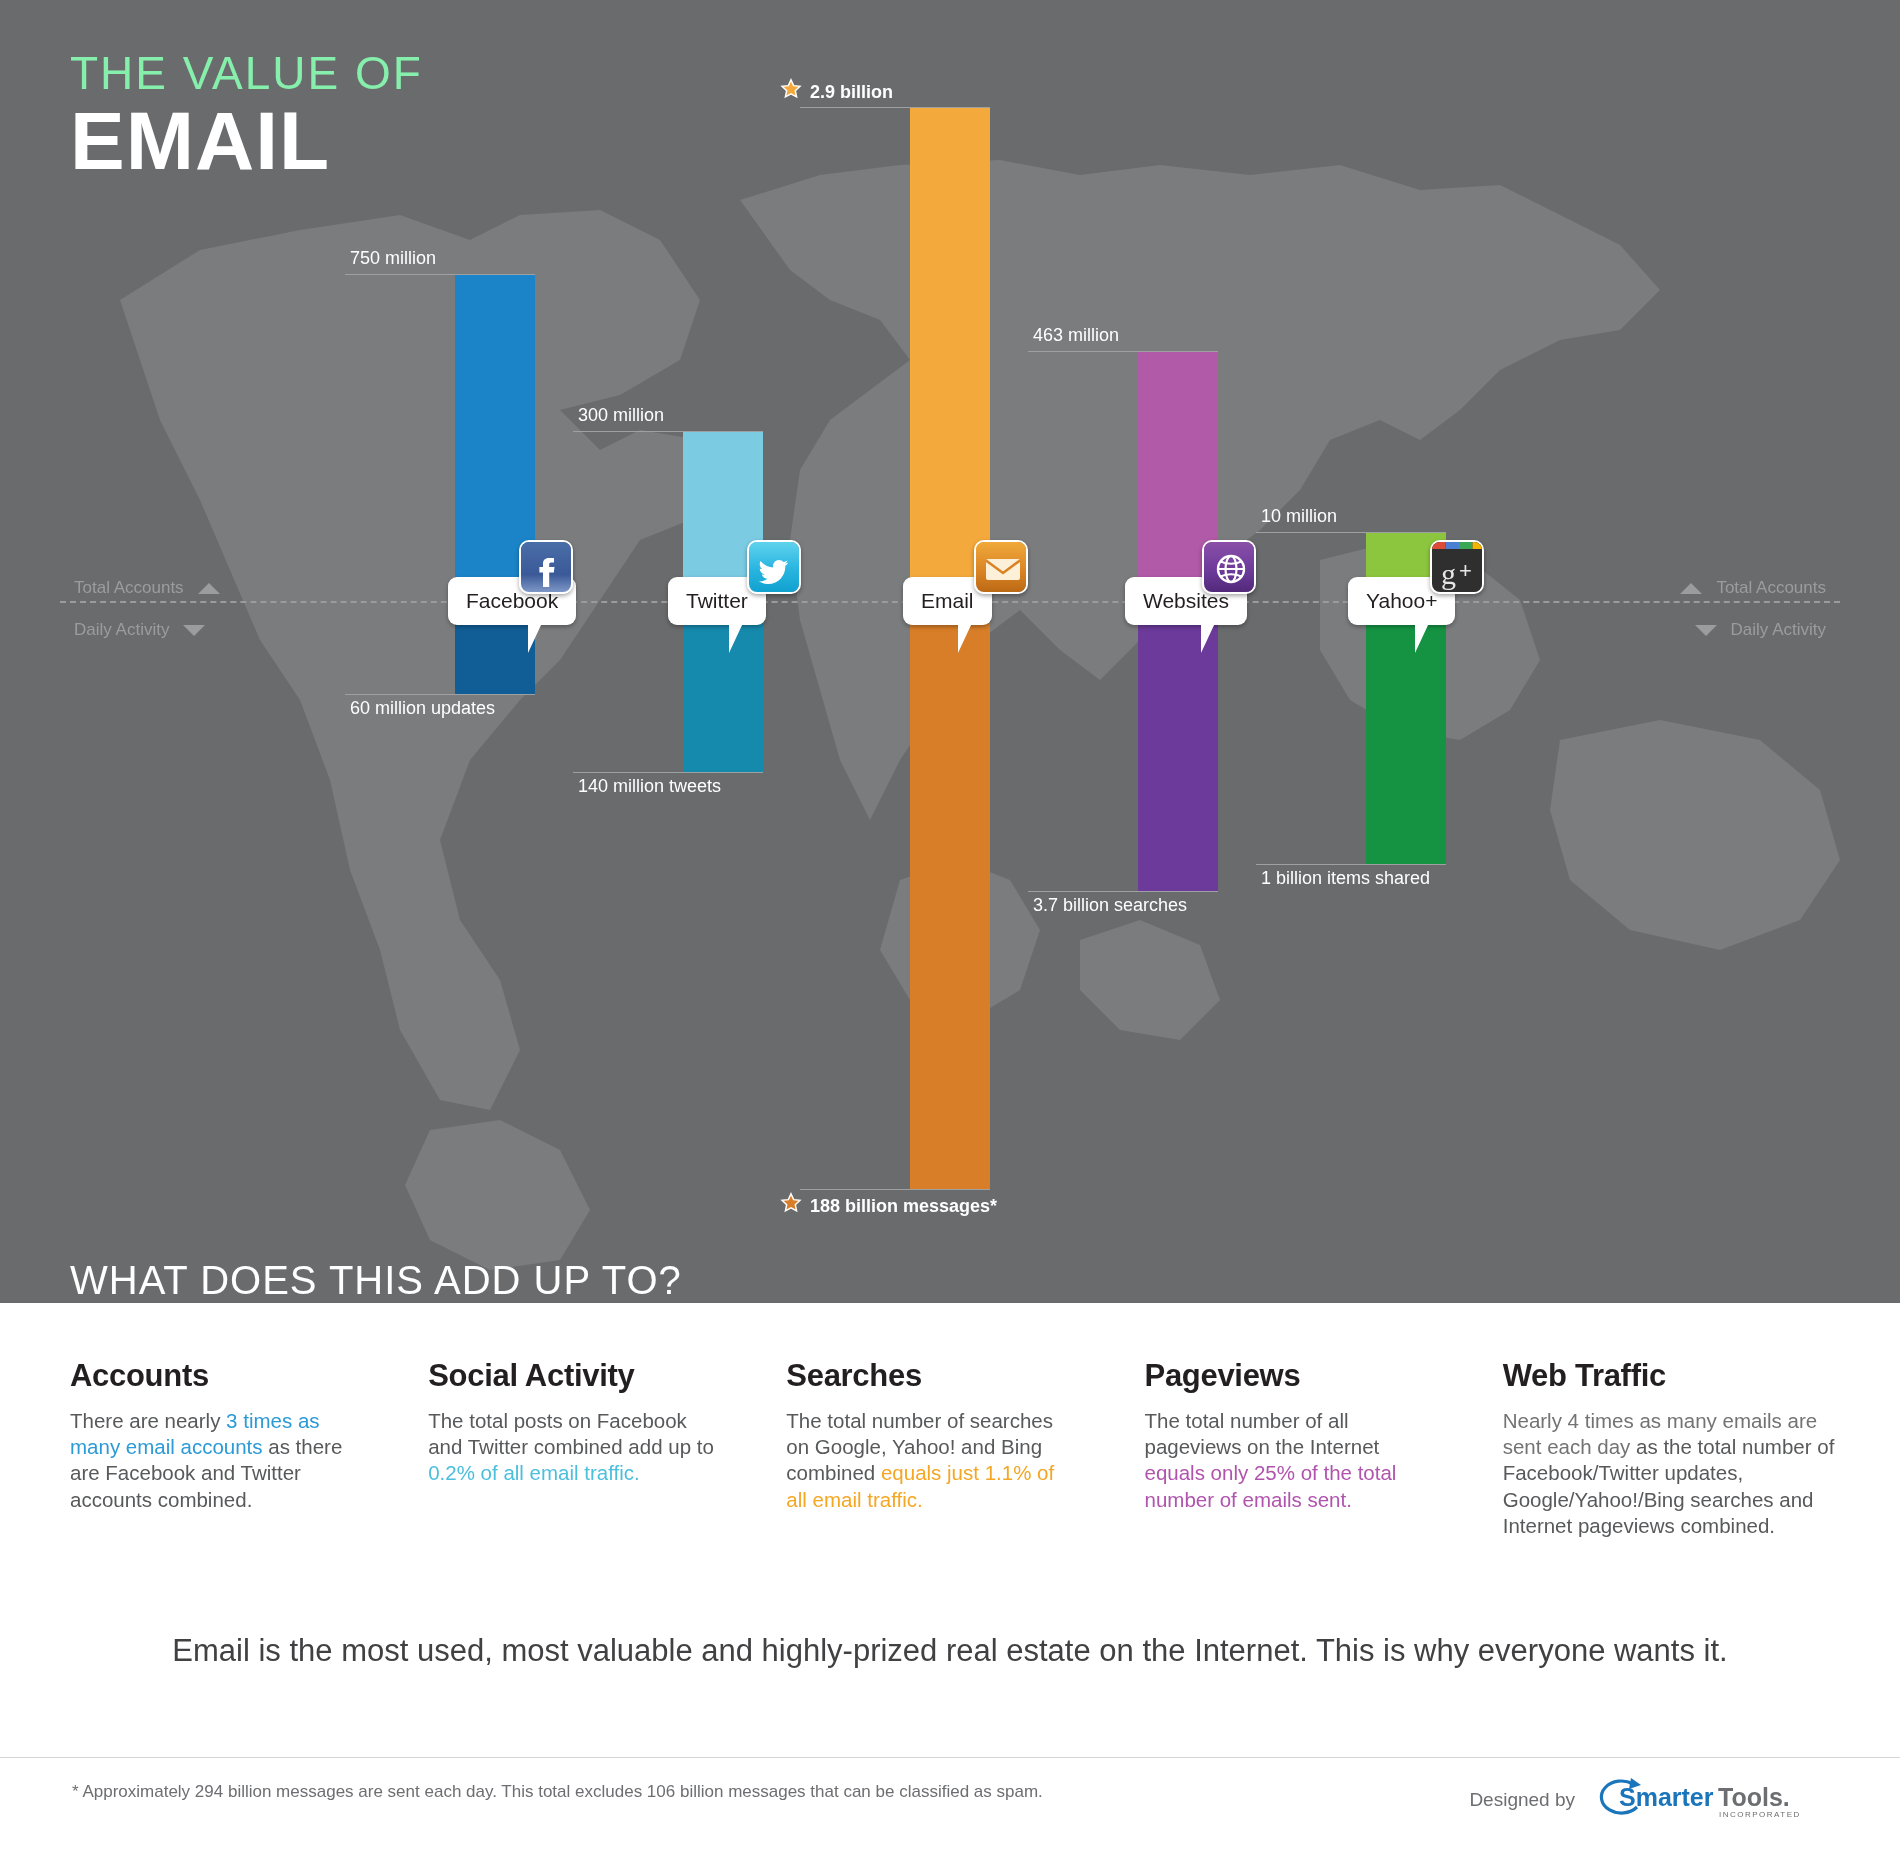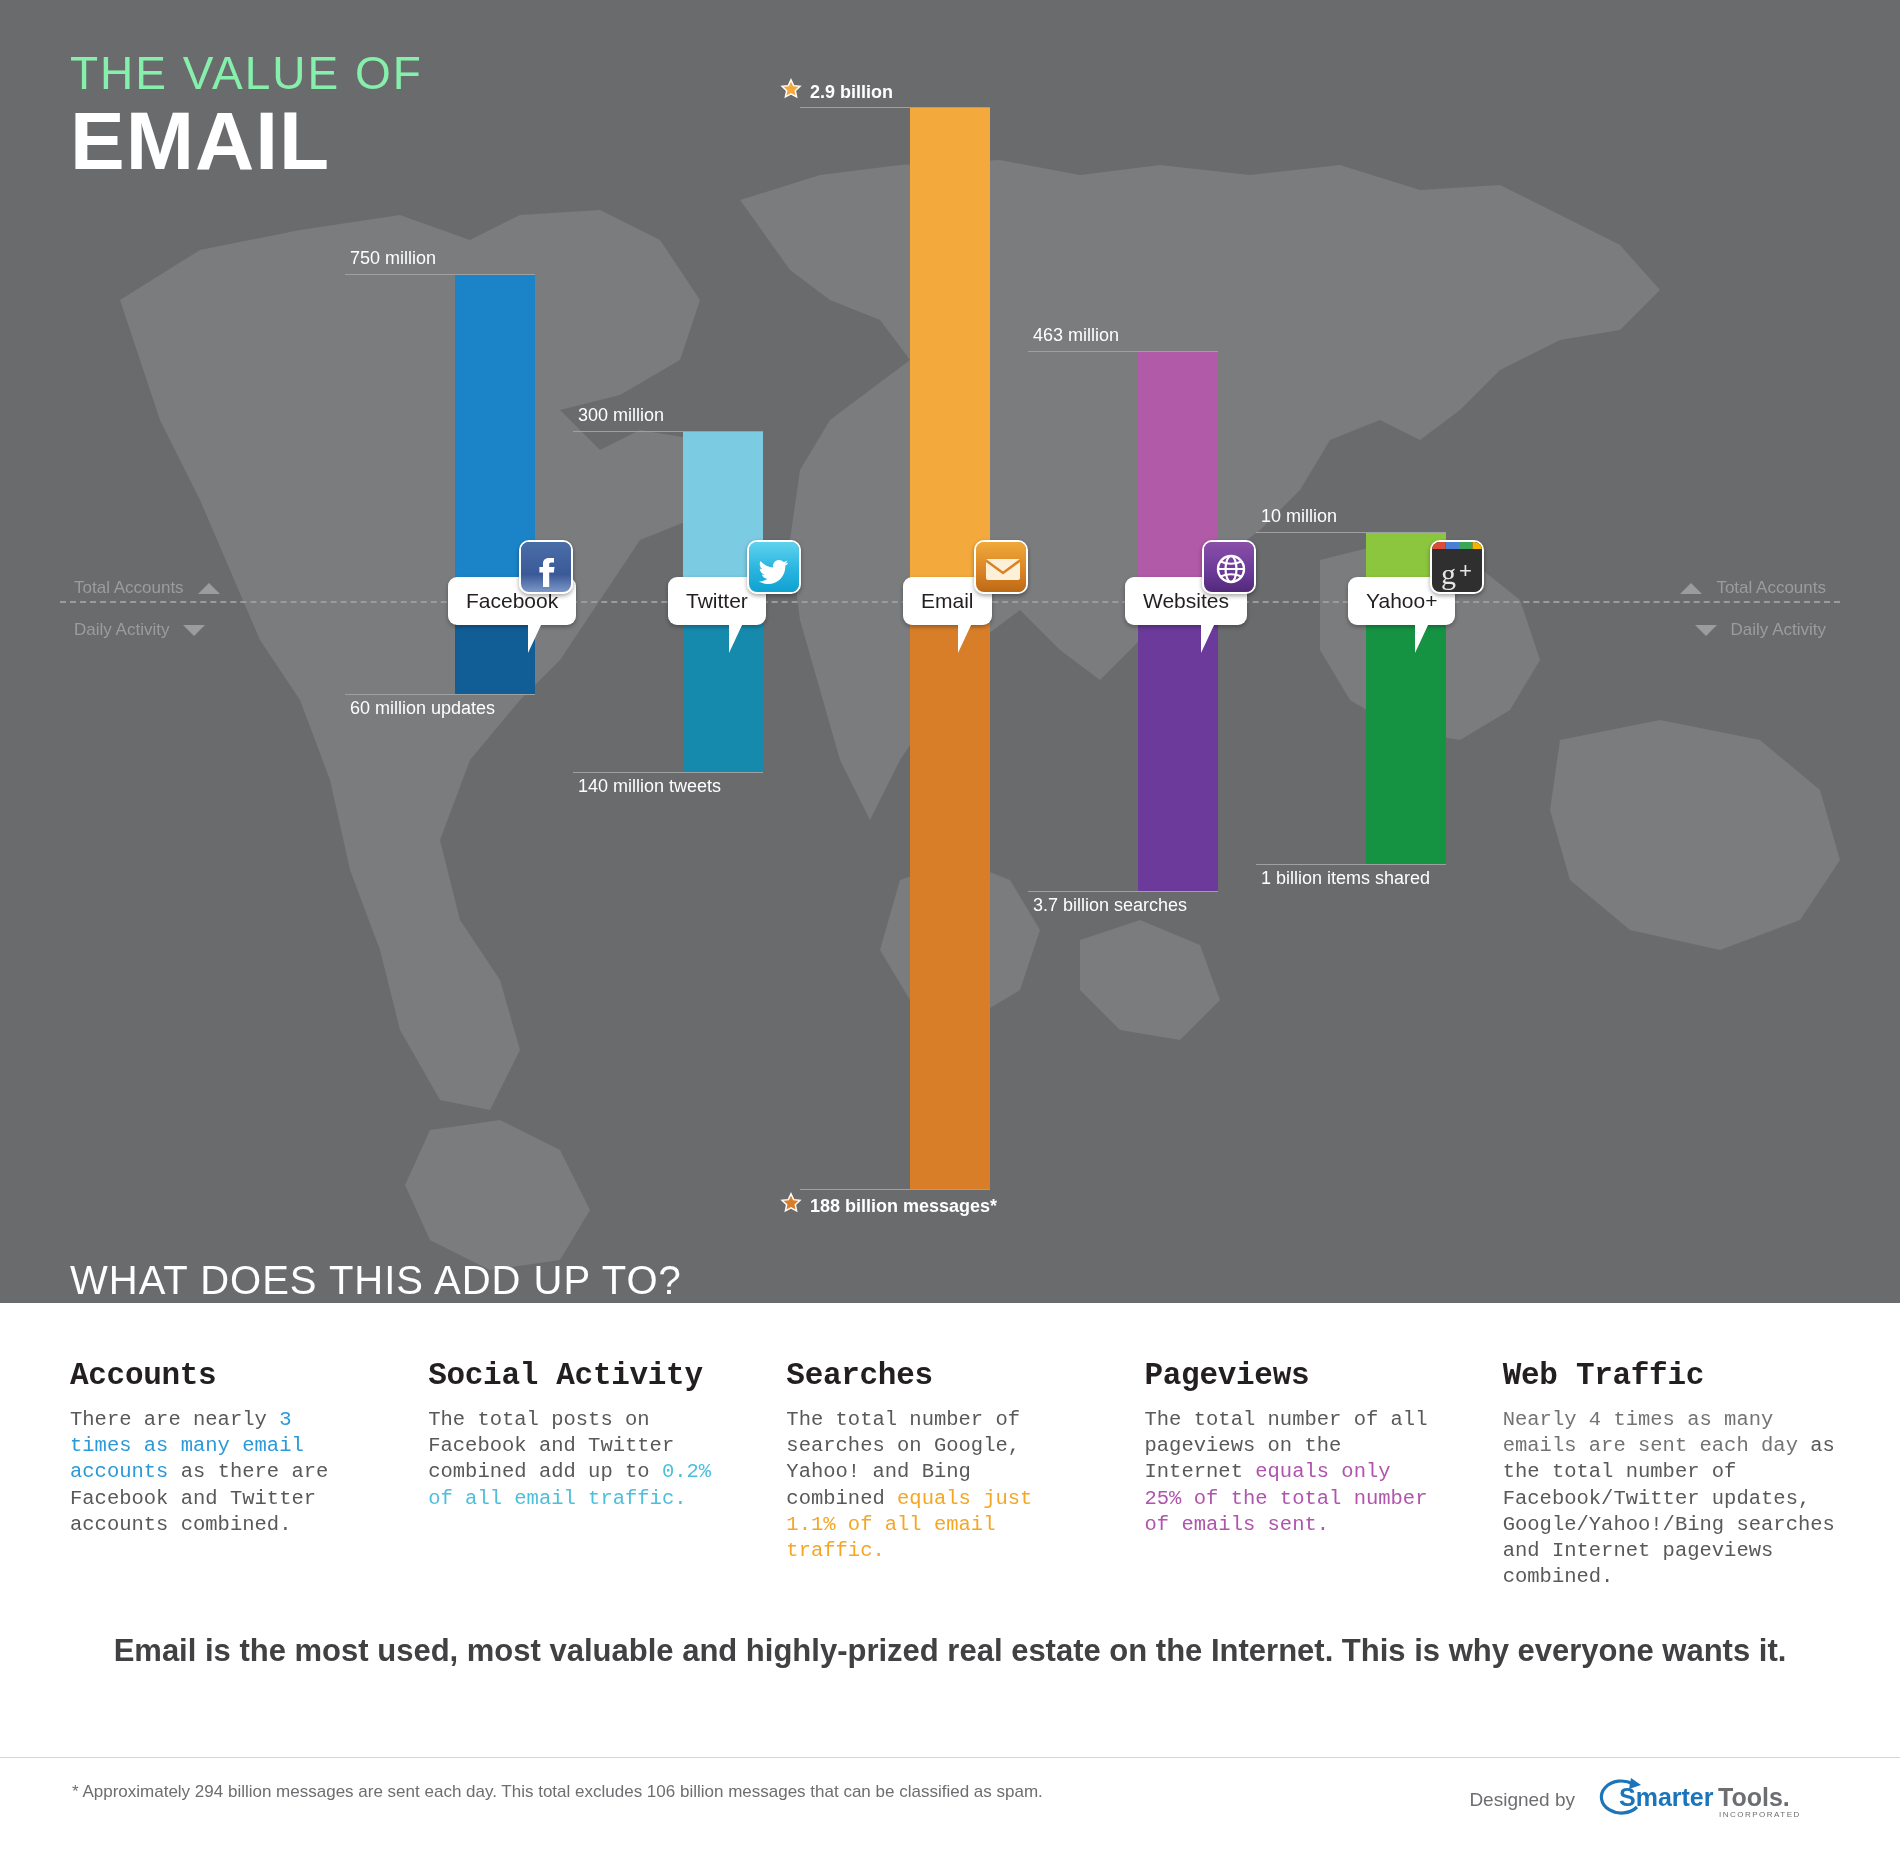--- a/index.html
+++ b/index.html
@@ -110,35 +110,35 @@
     font-size: 40px; letter-spacing: 1px; color: #ffffff; font-weight: 300;
   }
 
   
   #summary-panel {
     position: absolute; left: 0; top: 1303px;
     width: 1900px; height: 547px; background: #ffffff;
   }
   #columns {
     position: absolute; left: 70px; top: 55px;
-    width: 1770px; display: flex; gap: 16px; font-family: Liberation Mono, monospace;
+    width: 1770px; display: flex; gap: 16px;
   }
   .col { width: 372px; padding-right: 52px; }
   .col h3 {
     font-size: 31px; color: #231f20; font-weight: bold;
     margin-bottom: 14px; letter-spacing: -0.3px;
   }
   .col p {
     font-size: 20.5px; line-height: 1.28; color: #58595b;
   }
   .hl { }
 
   #tagline {
     position: absolute; left: 0; top: 330px; width: 1900px;
-    text-align: center; font-size: 31px; color: #414042; font-weight: 700;
+    text-align: center; font-size: 31px; color: #414042; font-weight: 400;
   }
 
   #footer-rule {
     position: absolute; left: 0; top: 1757px; width: 1900px;
     border-top: 1px solid #d4d5d7;
   }
   #footnote {
     position: absolute; left: 72px; top: 1782px;
     font-size: 17px; color: #6d6e71;
   }

